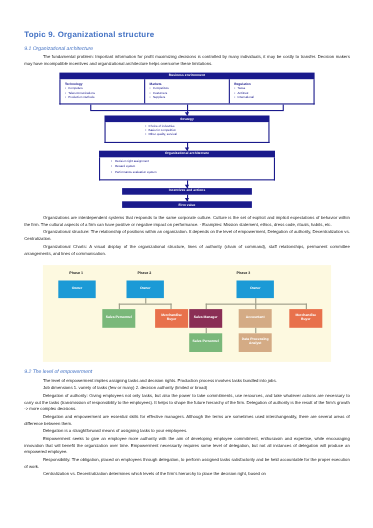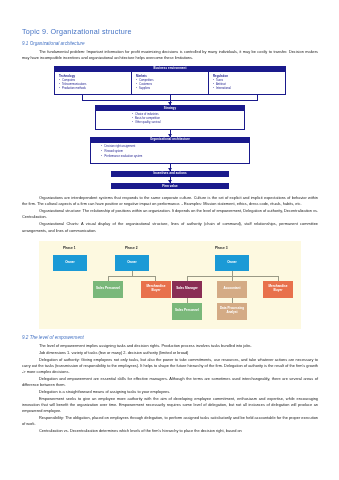--- a/index.html
+++ b/index.html
@@ -9,21 +9,21 @@
     overflow:hidden;
   }
   .page{
     position:relative;width:339px;height:480px;background:#fff;
     padding:0;box-sizing:border-box;
   }
   .content{
     position:absolute;left:22px;top:28px;width:296px;
   }
   .doc-title{
-    font-size:7.2px;color:#4573c4;font-weight:400;letter-spacing:.2px;
+    font-size:7.2px;color:#4573c4;font-weight:700;letter-spacing:.2px;
     margin:0 0 4px 0;line-height:1.2;
   }
   .sub-head{
     font-size:4.6px;color:#4573c4;font-style:italic;font-weight:400;
     margin:0 0 2px 0;line-height:1.3;
   }
   p.body{
     font-size:3.9px;color:#1b1b1b;line-height:1.55;margin:0 0 1px 0;
     text-align:justify;text-indent:17px;
     font-family:"Liberation Sans", sans-serif;

